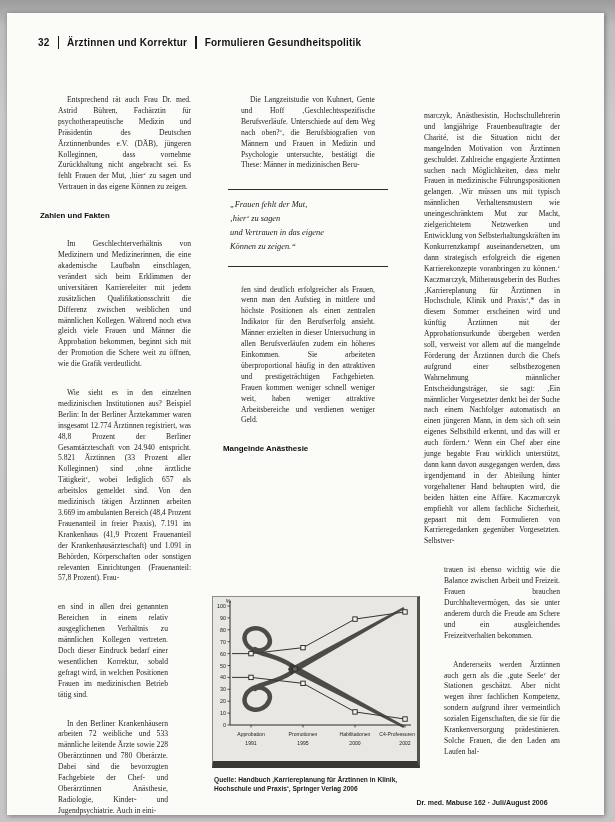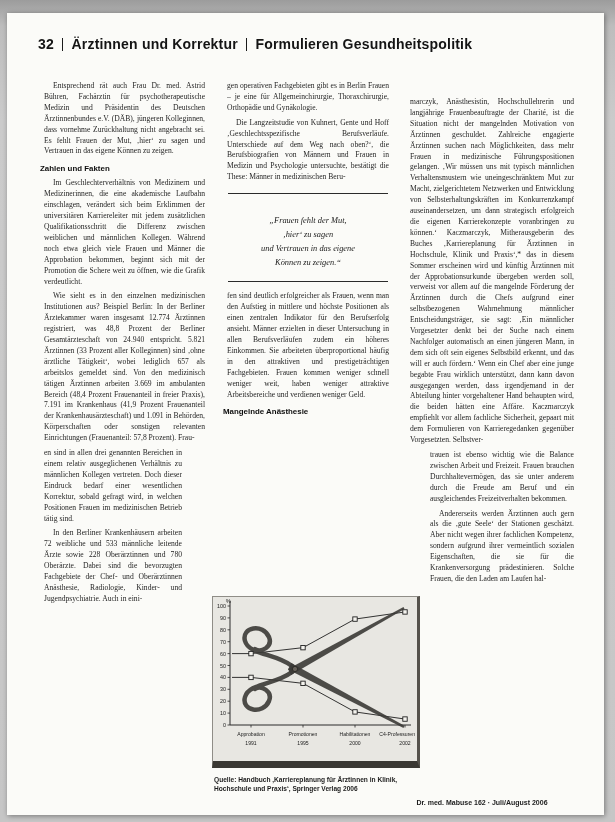--- a/index.html
+++ b/index.html
@@ -2,32 +2,32 @@
 <html><head>
 <meta charset="utf-8">
 <style>
   html,body{margin:0;padding:0}
   body{background:#b9b9b9;font-family:"Liberation Sans",sans-serif}
   .scan{position:relative;width:615px;height:822px;overflow:hidden;
         background:linear-gradient(180deg,#9c9c9c 0px,#bdbdbd 26px,#cbcbcb 120px,#c6c6c6 100%)}
   .page{position:absolute;left:7px;top:13px;width:597px;height:802px;background:#fbfbf8;
         box-shadow:1px 1px 5px rgba(0,0,0,.4)}
   .header{position:absolute;left:31px;top:23px;display:flex;align-items:center;
-          font-weight:bold;font-size:14px;letter-spacing:.2px;color:#141414}
+          font-weight:bold;font-size:10px;letter-spacing:.2px;color:#141414}
   .vsep{width:1.5px;height:13px;background:#1b1b1b;margin:0 8px}
   .col{position:absolute;font-family:"Liberation Serif",serif;font-size:7.6px;line-height:10.9px;
        color:#1f1f1f;text-align:justify}
-  .col p{margin:4px}
+  .col p{margin:18px}
   p.ind{text-indent:9px}
   .col h3{font-family:Liberation Sans, sans-serif;font-size:7.9px;line-height:10px;
           margin:7px 0 3px;color:#0e0e0e}
   .narrow1{width:146px}
   .narrow3{width:152px;margin-left:20px}
-  .pullquote{margin:10px 5px 9px;padding:20px 2px 12px;border-top:1.2px solid #2b2b2b;
-             border-bottom:1.2px solid #2b2b2b;text-align:center;font-style:italic;
+  .pullquote{margin:10px 5px 9px;padding:8px 2px 12px;border-top:1.2px solid #2b2b2b;
+             border-bottom:1.2px solid #2b2b2b;text-align:left;font-style:italic;
              font-size:8.4px;line-height:13.8px;white-space:pre-line;color:#1a1a1a}
   .chartbox{position:absolute;left:205px;top:583px;width:208px;height:172px;background:#e8e7e2;
             border:1px solid #8f8d87;border-right:3px solid #55524c;border-bottom:7px solid #3a3833;
             box-sizing:border-box}
   .chartbox svg{display:block;width:100%;height:100%}
   svg text{font-family:"Liberation Sans",sans-serif;fill:#1c1c1c}
   .caption{position:absolute;left:207px;top:763px;width:208px;font-size:6.6px;font-weight:bold;
            line-height:8.8px;color:#1c1c1c}
   .footer{position:absolute;left:368px;top:786px;width:214px;text-align:center;
           font-size:7px;font-weight:bold;color:#1c1c1c}
@@ -51,34 +51,33 @@
       <h3>Zahlen und Fakten</h3>
       <p class="ind">Im Geschlechterverhältnis von Medizinern und Medizinerinnen, die eine akademische Laufbahn einschlagen, verändert sich beim Erklimmen der universitären Karriereleiter mit jedem zusätzlichen Qualifikationsschritt die Differenz zwischen weiblichen und männlichen Kollegen. Während noch etwa gleich viele Frauen und Männer die Approbation bekommen, beginnt sich mit der Promotion die Schere weit zu öffnen, wie die Grafik verdeutlicht.</p>
       <p class="ind">Wie sieht es in den einzelnen medizinischen Institutionen aus? Beispiel Berlin: In der Berliner Ärztekammer waren insgesamt 12.774 Ärztinnen registriert, was 48,8 Prozent der Berliner Gesamtärzteschaft von 24.940 entspricht. 5.821 Ärztinnen (33 Prozent aller Kolleginnen) sind ‚ohne ärztliche Tätigkeit‘, wobei lediglich 657 als arbeitslos gemeldet sind. Von den medizinisch tätigen Ärztinnen arbeiten 3.669 im ambulanten Bereich (48,4 Prozent Frauenanteil in freier Praxis), 7.191 im Krankenhaus (41,9 Prozent Frauenanteil der Krankenhausärzteschaft) und 1.091 in Behörden, Körperschaften oder sonstigen relevanten Einrichtungen (Frauenanteil: 57,8 Prozent). Frau-</p>
       <div class="narrow1">
         <p>en sind in allen drei genannten Bereichen in einem relativ ausgeglichenen Verhältnis zu männlichen Kollegen vertreten. Doch dieser Eindruck bedarf einer wesentlichen Korrektur, sobald gefragt wird, in welchen Positionen Frauen im medizinischen Betrieb tätig sind.</p>
         <p class="ind">In den Berliner Krankenhäusern arbeiten 72 weibliche und 533 männliche leitende Ärzte sowie 228 Oberärztinnen und 780 Oberärzte. Dabei sind die bevorzugten Fachgebiete der Chef- und Oberärztinnen Anästhesie, Radiologie, Kinder- und Jugendpsychiatrie. Auch in eini-</p>
       </div>
     </div>
 
     <div class="col" style="left:216px;top:64px;width:170px">
-      <p>gen operativen Fachgebieten gibt es in Berlin Frauen – je eine für Allgemeinchirurgie, Thoraxchirurgie, Orthopädie und Gynäkologie.</p>
       <p class="ind">Die Langzeitstudie von Kuhnert, Gente und Hoff ‚Geschlechtsspezifische Berufsverläufe. Unterschiede auf dem Weg nach oben?‘, die Berufsbiografien von Männern und Frauen in Medizin und Psychologie untersuchte, bestätigt die These: Männer in medizinischen Beru-</p>
       <div class="pullquote">„Frauen fehlt der Mut,
 ‚hier‘ zu sagen
 und Vertrauen in das eigene
 Können zu zeigen.“</div>
       <p>fen sind deutlich erfolgreicher als Frauen, wenn man den Aufstieg in mittlere und höchste Positionen als einen zentralen Indikator für den Berufserfolg ansieht. Männer erzielten in dieser Untersuchung in allen Berufsverläufen zudem ein höheres Einkommen. Sie arbeiteten überproportional häufig in den attraktiven und prestigeträchtigen Fachgebieten. Frauen kommen weniger schnell weniger weit, haben weniger attraktive Arbeitsbereiche und verdienen weniger Geld.</p>
       <h3>Mangelnde Anästhesie</h3>
     </div>
 
     <div class="col" style="left:399px;top:80px;width:172px">
       <p>marczyk, Anästhesistin, Hochschullehrerin und langjährige Frauenbeauftragte der Charité, ist die Situation nicht der mangelnden Motivation von Ärztinnen geschuldet. Zahlreiche engagierte Ärztinnen suchen nach Möglichkeiten, dass mehr Frauen in medizinische Führungspositionen gelangen. ‚Wir müssen uns mit typisch männlichen Verhaltensmustern wie uneingeschränktem Mut zur Macht, zielgerichtetem Netzwerken und Entwicklung von Selbsterhaltungskräften im Konkurrenzkampf auseinandersetzen, um dann strategisch erfolgreich die eigenen Karrierekonzepte voranbringen zu können.‘ Kaczmarczyk, Mitherausgeberin des Buches ‚Karriereplanung für Ärztinnen in Hochschule, Klinik und Praxis‘,* das in diesem Sommer erscheinen wird und künftig Ärztinnen mit der Approbationsurkunde übergeben werden soll, verweist vor allem auf die mangelnde Förderung der Ärztinnen durch die Chefs aufgrund einer selbstbezogenen Wahrnehmung männlicher Entscheidungsträger, sie sagt: ‚Ein männlicher Vorgesetzter denkt bei der Suche nach einem Nachfolger automatisch an einen jüngeren Mann, in dem sich oft sein eigenes Selbstbild erkennt, und das will er auch fördern.‘ Wenn ein Chef aber eine junge begabte Frau wirklich unterstützt, dann kann davon ausgegangen werden, dass irgendjemand in der Abteilung hinter vorgehaltener Hand behaupten wird, die beiden hätten eine Affäre. Kaczmarczyk empfiehlt vor allem fachliche Sicherheit, gepaart mit dem Formulieren von Karrieregedanken gegenüber Vorgesetzten. Selbstver-</p>
       <div class="narrow3">
-        <p>trauen ist ebenso wichtig wie die Balance zwischen Arbeit und Freizeit. Frauen brauchen Durchhaltevermögen, das sie unter anderem durch die Freude am Beruf und ein ausgleichendes Freizeitverhalten bekommen.</p>
+        <p>trauen ist ebenso wichtig wie die Balance zwischen Arbeit und Freizeit. Frauen brauchen Durchhaltevermögen, das sie unter anderem durch die Freude am Schere und ein ausgleichendes Freizeitverhalten bekommen.</p>
         <p class="ind">Andererseits werden Ärztinnen auch gern als die ‚gute Seele‘ der Stationen geschätzt. Aber nicht wegen ihrer fachlichen Kompetenz, sondern aufgrund ihrer vermeintlich sozialen Eigenschaften, die sie für die Krankenversorgung prädestinieren. Solche Frauen, die den Laden am Laufen hal-</p>
       </div>
     </div>
 
     <div class="chartbox">
       <svg id="chart-plot" viewBox="0 0 204 164" preserveAspectRatio="none">
         <g id="g-axes">
             <line x1="17" y1="4" x2="17" y2="128" stroke="#2a2a2a" stroke-width="1"></line>
             <line x1="17" y1="128" x2="198" y2="128" stroke="#2a2a2a" stroke-width="1"></line>
             <line x1="14.5" y1="128" x2="17" y2="128" stroke="#2a2a2a" stroke-width="0.8"></line>

